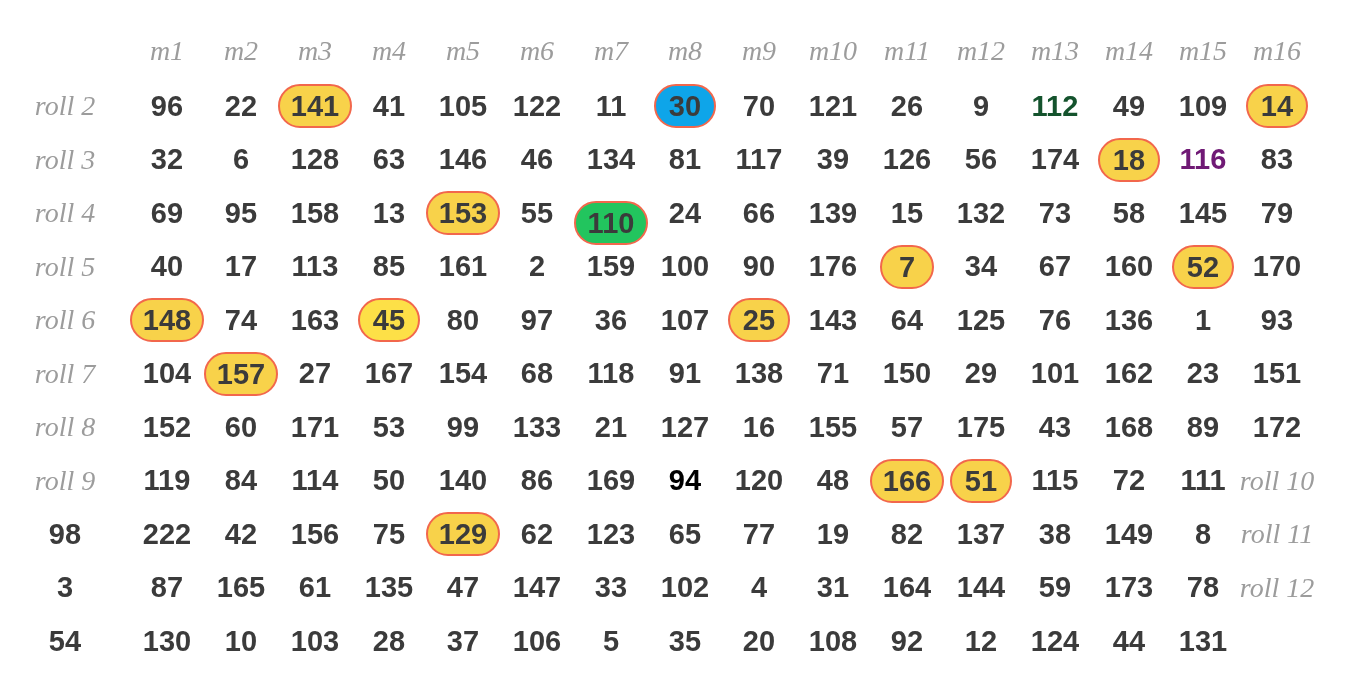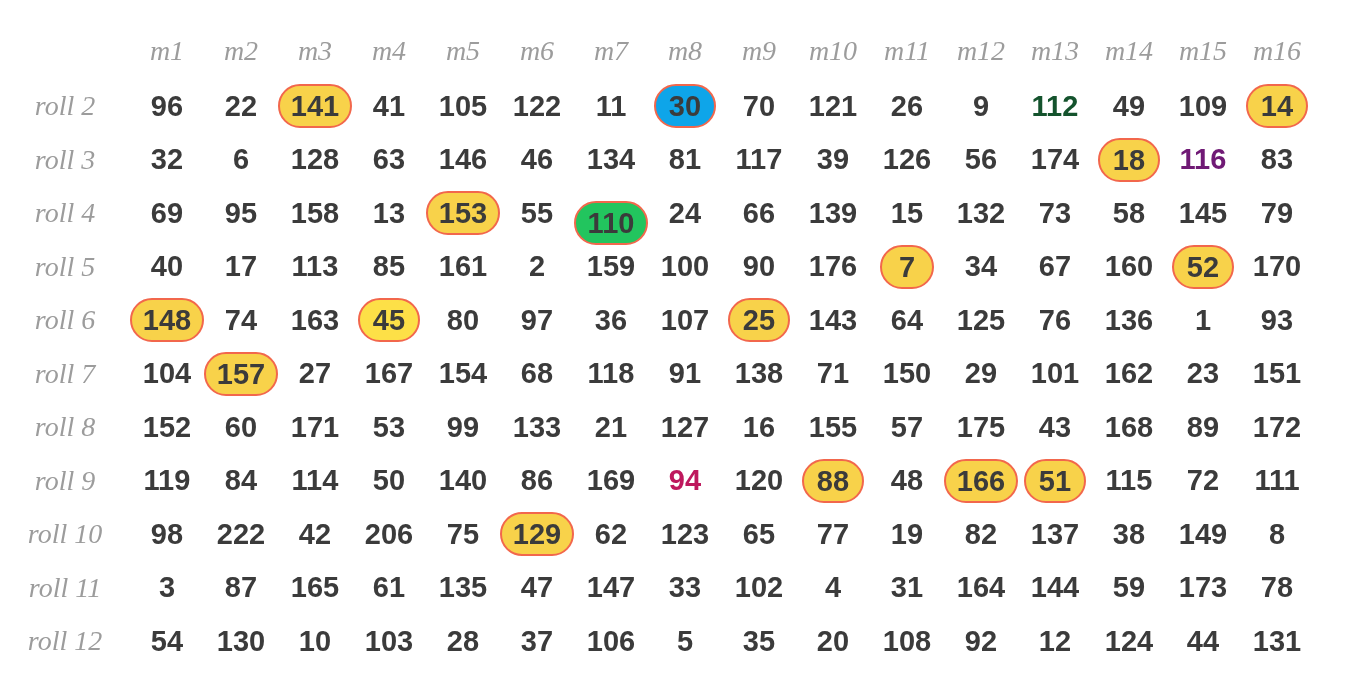--- a/index.html
+++ b/index.html
@@ -229,40 +229,37 @@
       <div class="vcell" style="color: rgb(59, 59, 59);">89</div>
       <div class="vcell" style="color: rgb(59, 59, 59);">172</div>
       <div class="rlabel" style="color: rgb(156, 156, 156);">roll 9</div>
       <div class="vcell" style="color: rgb(59, 59, 59);">119</div>
       <div class="vcell" style="color: rgb(59, 59, 59);">84</div>
       <div class="vcell" style="color: rgb(59, 59, 59);">114</div>
       <div class="vcell" style="color: rgb(59, 59, 59);">50</div>
       <div class="vcell" style="color: rgb(59, 59, 59);">140</div>
       <div class="vcell" style="color: rgb(59, 59, 59);">86</div>
       <div class="vcell" style="color: rgb(59, 59, 59);">169</div>
-      <div class="vcell" style="color: #be185d;">94</div>
+      <div class="vcell" style="color: #000000;">94</div>
       <div class="vcell" style="color: rgb(59, 59, 59);">120</div>
-      <div class="vcell" style="color: rgb(59, 59, 59);">
-        <span class="pill" style="background: rgb(248, 210, 74); border: 2.5px solid rgb(242, 103, 76);">88</span>
-      </div>
       <div class="vcell" style="color: rgb(59, 59, 59);">48</div>
       <div class="vcell" style="color: rgb(59, 59, 59);">
         <span class="pill" style="background: rgb(248, 210, 74); border: 2.5px solid rgb(242, 103, 76);">166</span>
       </div>
       <div class="vcell" style="color: rgb(59, 59, 59);">
         <span class="pill" style="background: rgb(248, 210, 74); border: 2.5px solid rgb(242, 103, 76);">51</span>
       </div>
       <div class="vcell" style="color: rgb(59, 59, 59);">115</div>
       <div class="vcell" style="color: rgb(59, 59, 59);">72</div>
       <div class="vcell" style="color: rgb(59, 59, 59);">111</div>
       <div class="rlabel" style="color: rgb(156, 156, 156);">roll 10</div>
       <div class="vcell" style="color: rgb(59, 59, 59);">98</div>
       <div class="vcell" style="color: rgb(59, 59, 59);">222</div>
       <div class="vcell" style="color: rgb(59, 59, 59);">42</div>
-      <div class="vcell" style="color: rgb(59, 59, 59);">206</div>
+      <div class="vcell" style="color: rgb(59, 59, 59);">156</div>
       <div class="vcell" style="color: rgb(59, 59, 59);">75</div>
       <div class="vcell" style="color: rgb(59, 59, 59);">
         <span class="pill" style="background: rgb(248, 210, 74); border: 2.5px solid rgb(242, 103, 76);">129</span>
       </div>
       <div class="vcell" style="color: rgb(59, 59, 59);">62</div>
       <div class="vcell" style="color: rgb(59, 59, 59);">123</div>
       <div class="vcell" style="color: rgb(59, 59, 59);">65</div>
       <div class="vcell" style="color: rgb(59, 59, 59);">77</div>
       <div class="vcell" style="color: rgb(59, 59, 59);">19</div>
       <div class="vcell" style="color: rgb(59, 59, 59);">82</div>

